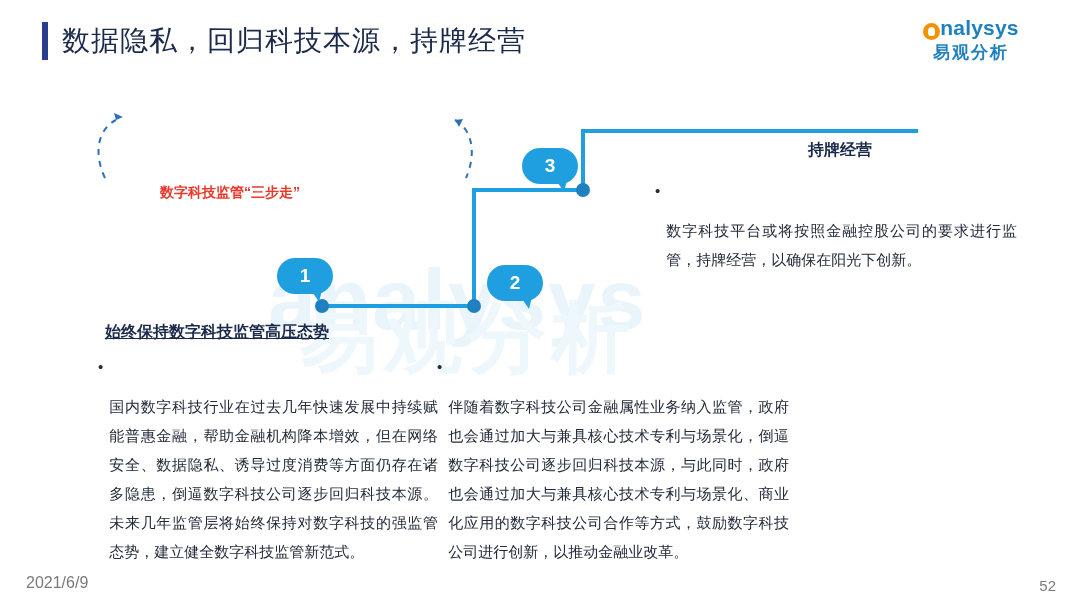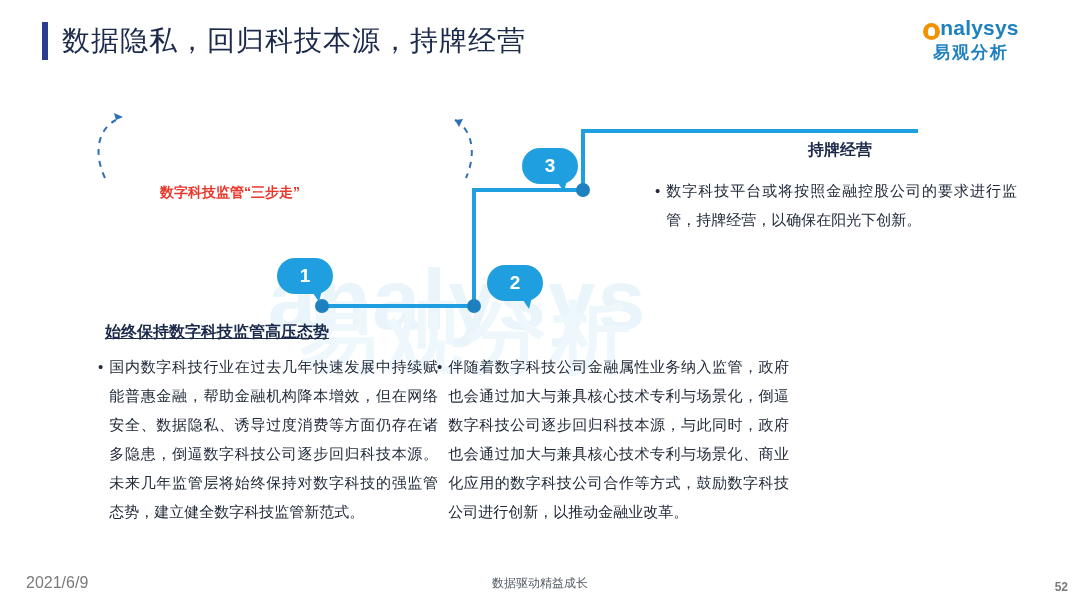--- a/index.html
+++ b/index.html
@@ -181,21 +181,21 @@
     line-height: 29px;
     display: flex;
   }
   .bullet-dot {
     flex: 0 0 auto;
     margin-right: 6px;
     color: #222b3a;
     font-size: 15px;
     line-height: 29px;
   }
-  .body-text { text-align: justify; }
+  .body-text { text-align: justify; margin-top: 40px; }
 
   #t1 { left: 105px; top: 322px; text-decoration: underline; }
   #b1 { left: 98px;  top: 352px; width: 340px; }
 
   #t2 { left: 508px; top: 322px; }
   #b2 { left: 437px; top: 352px; width: 352px; }
 
   #t3 { left: 808px; top: 140px; }
   #b3 { left: 655px; top: 176px; width: 362px; }
 
@@ -211,25 +211,24 @@
     position: absolute;
     left: 0;
     right: 0;
     bottom: 16px;
     text-align: center;
     font-size: 12px;
     color: #555c66;
   }
   .footer-page {
     position: absolute;
-    right: 12px;
+    right: 24px;
     bottom: 14px;
-    font-size: 12px;
+    font-size: 15px;
     color: #7a7a7a;
-    font-weight: bold;
   }
 </style>
 </head>
 <body>
 
 <div class="slide">
 
   <div class="watermark">analysys</div>
   <div class="watermark-2">易观分析</div>
 
@@ -278,16 +277,15 @@
     <span class="body-text">伴随着数字科技公司金融属性业务纳入监管，政府也会通过加大与兼具核心技术专利与场景化，倒逼数字科技公司逐步回归科技本源，与此同时，政府也会通过加大与兼具核心技术专利与场景化、商业化应用的数字科技公司合作等方式，鼓励数字科技公司进行创新，以推动金融业改革。</span>
   </div>
 
   <div id="t3" class="block-title">持牌经营</div>
   <div id="b3" class="block-body">
     <span class="bullet-dot">•</span>
     <span class="body-text">数字科技平台或将按照金融控股公司的要求进行监管，持牌经营，以确保在阳光下创新。</span>
   </div>
 
   <div class="footer-date">2021/6/9</div>
-  <div class="footer-center">数据驱动精益成长</div>
   <div class="footer-page">52</div>
 
 </div>
 
 </body></html>

